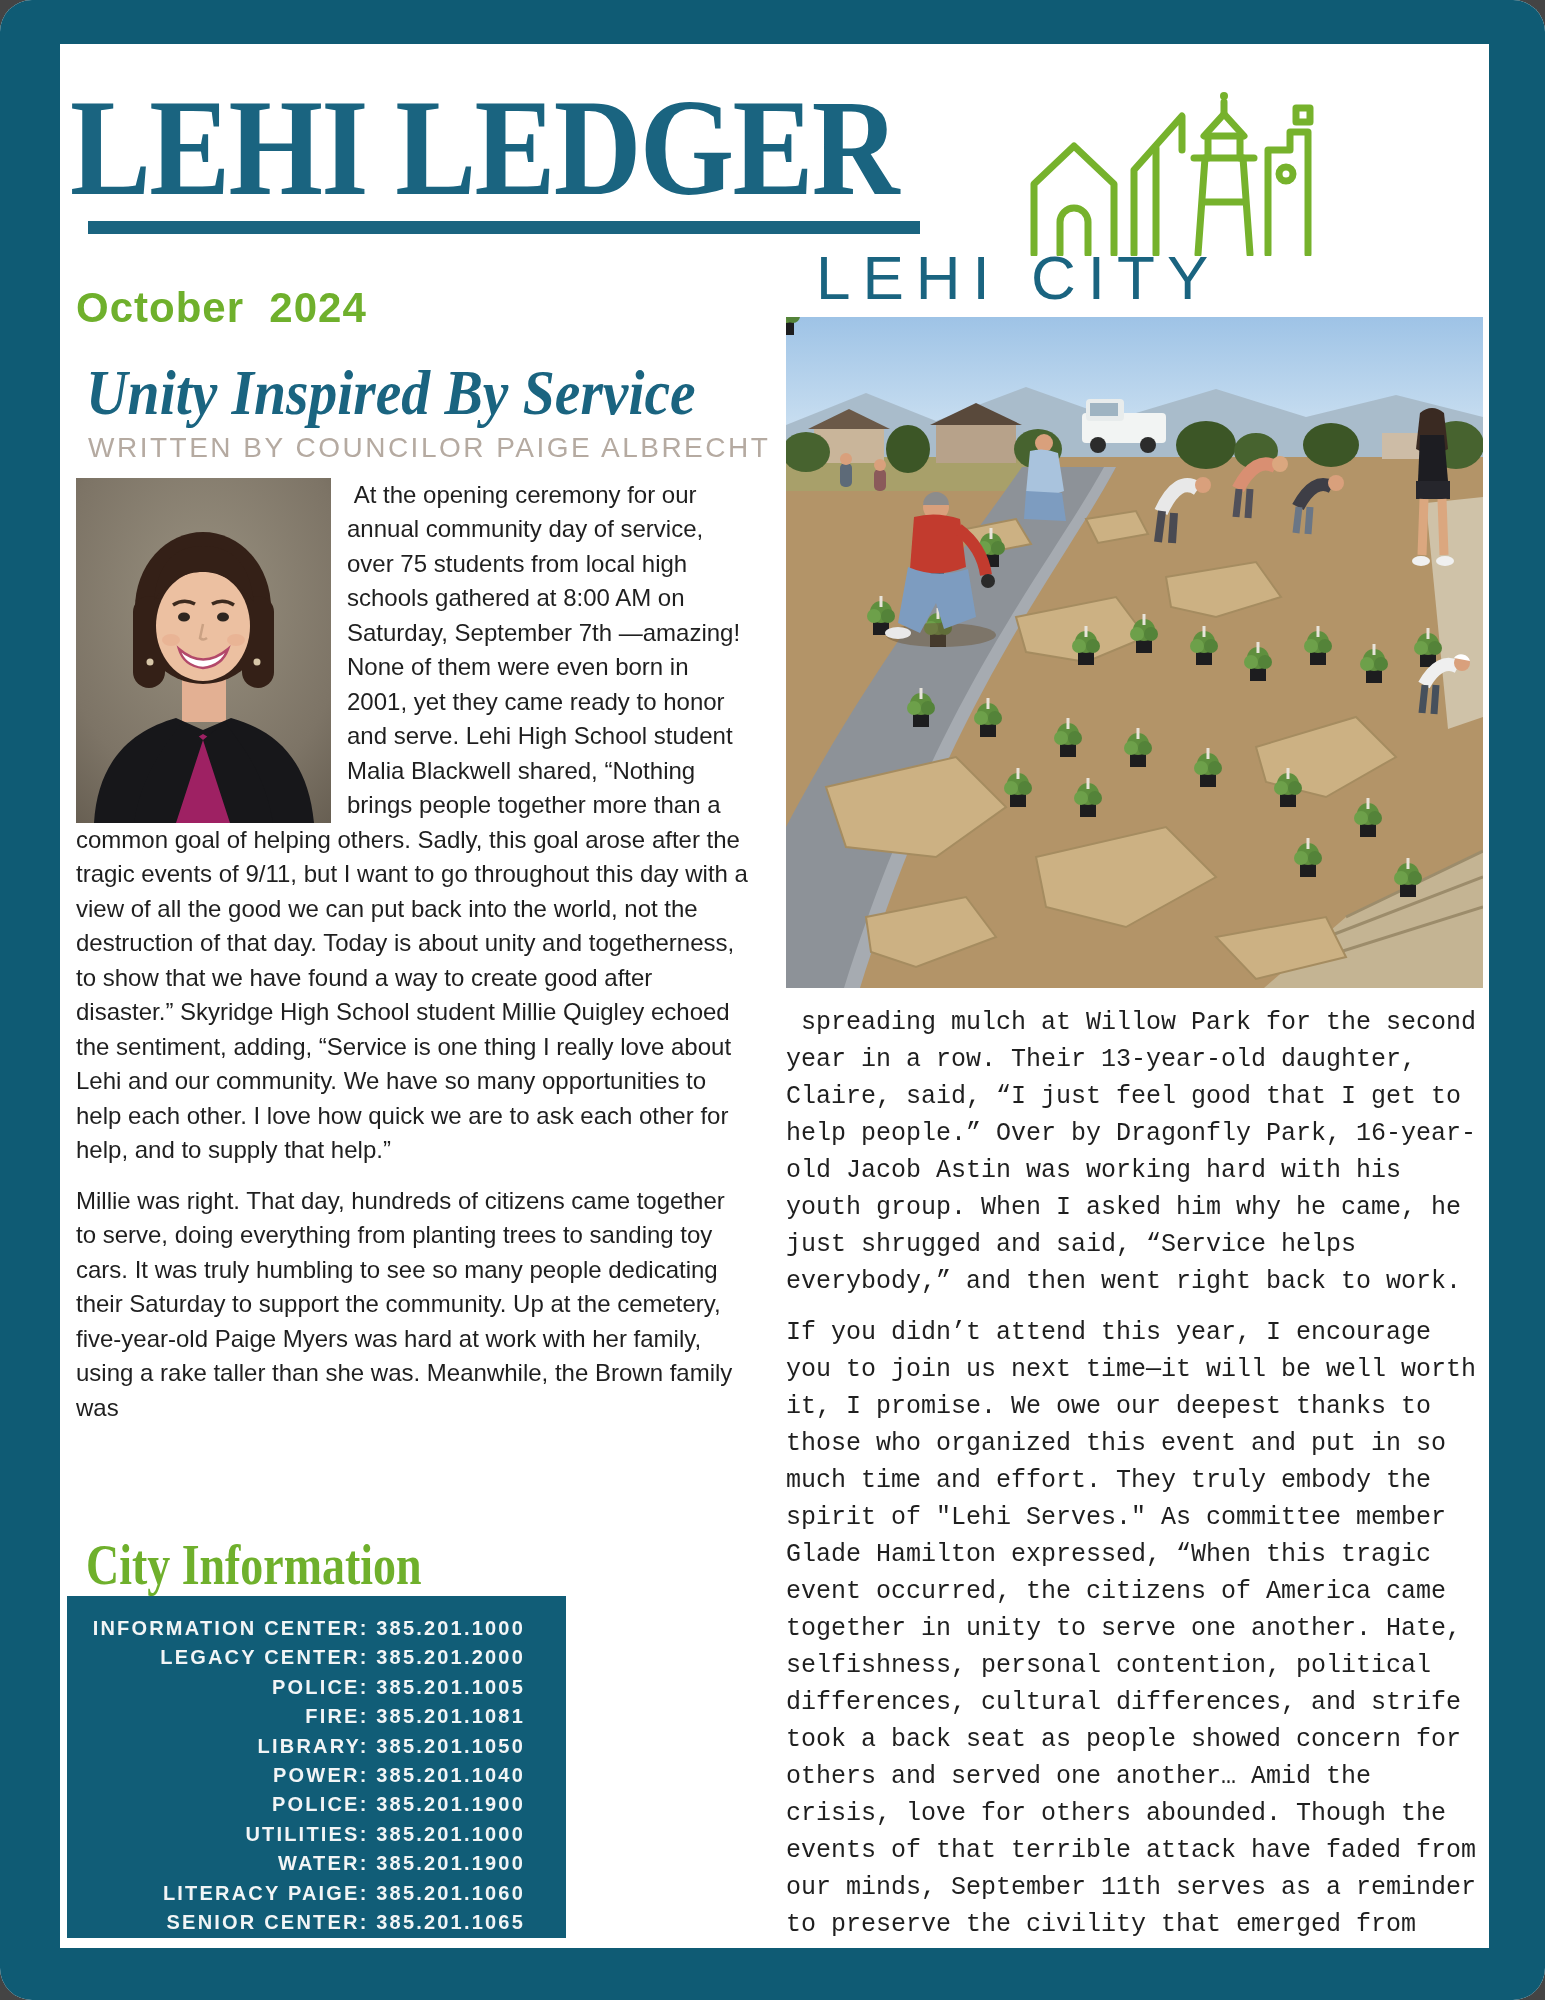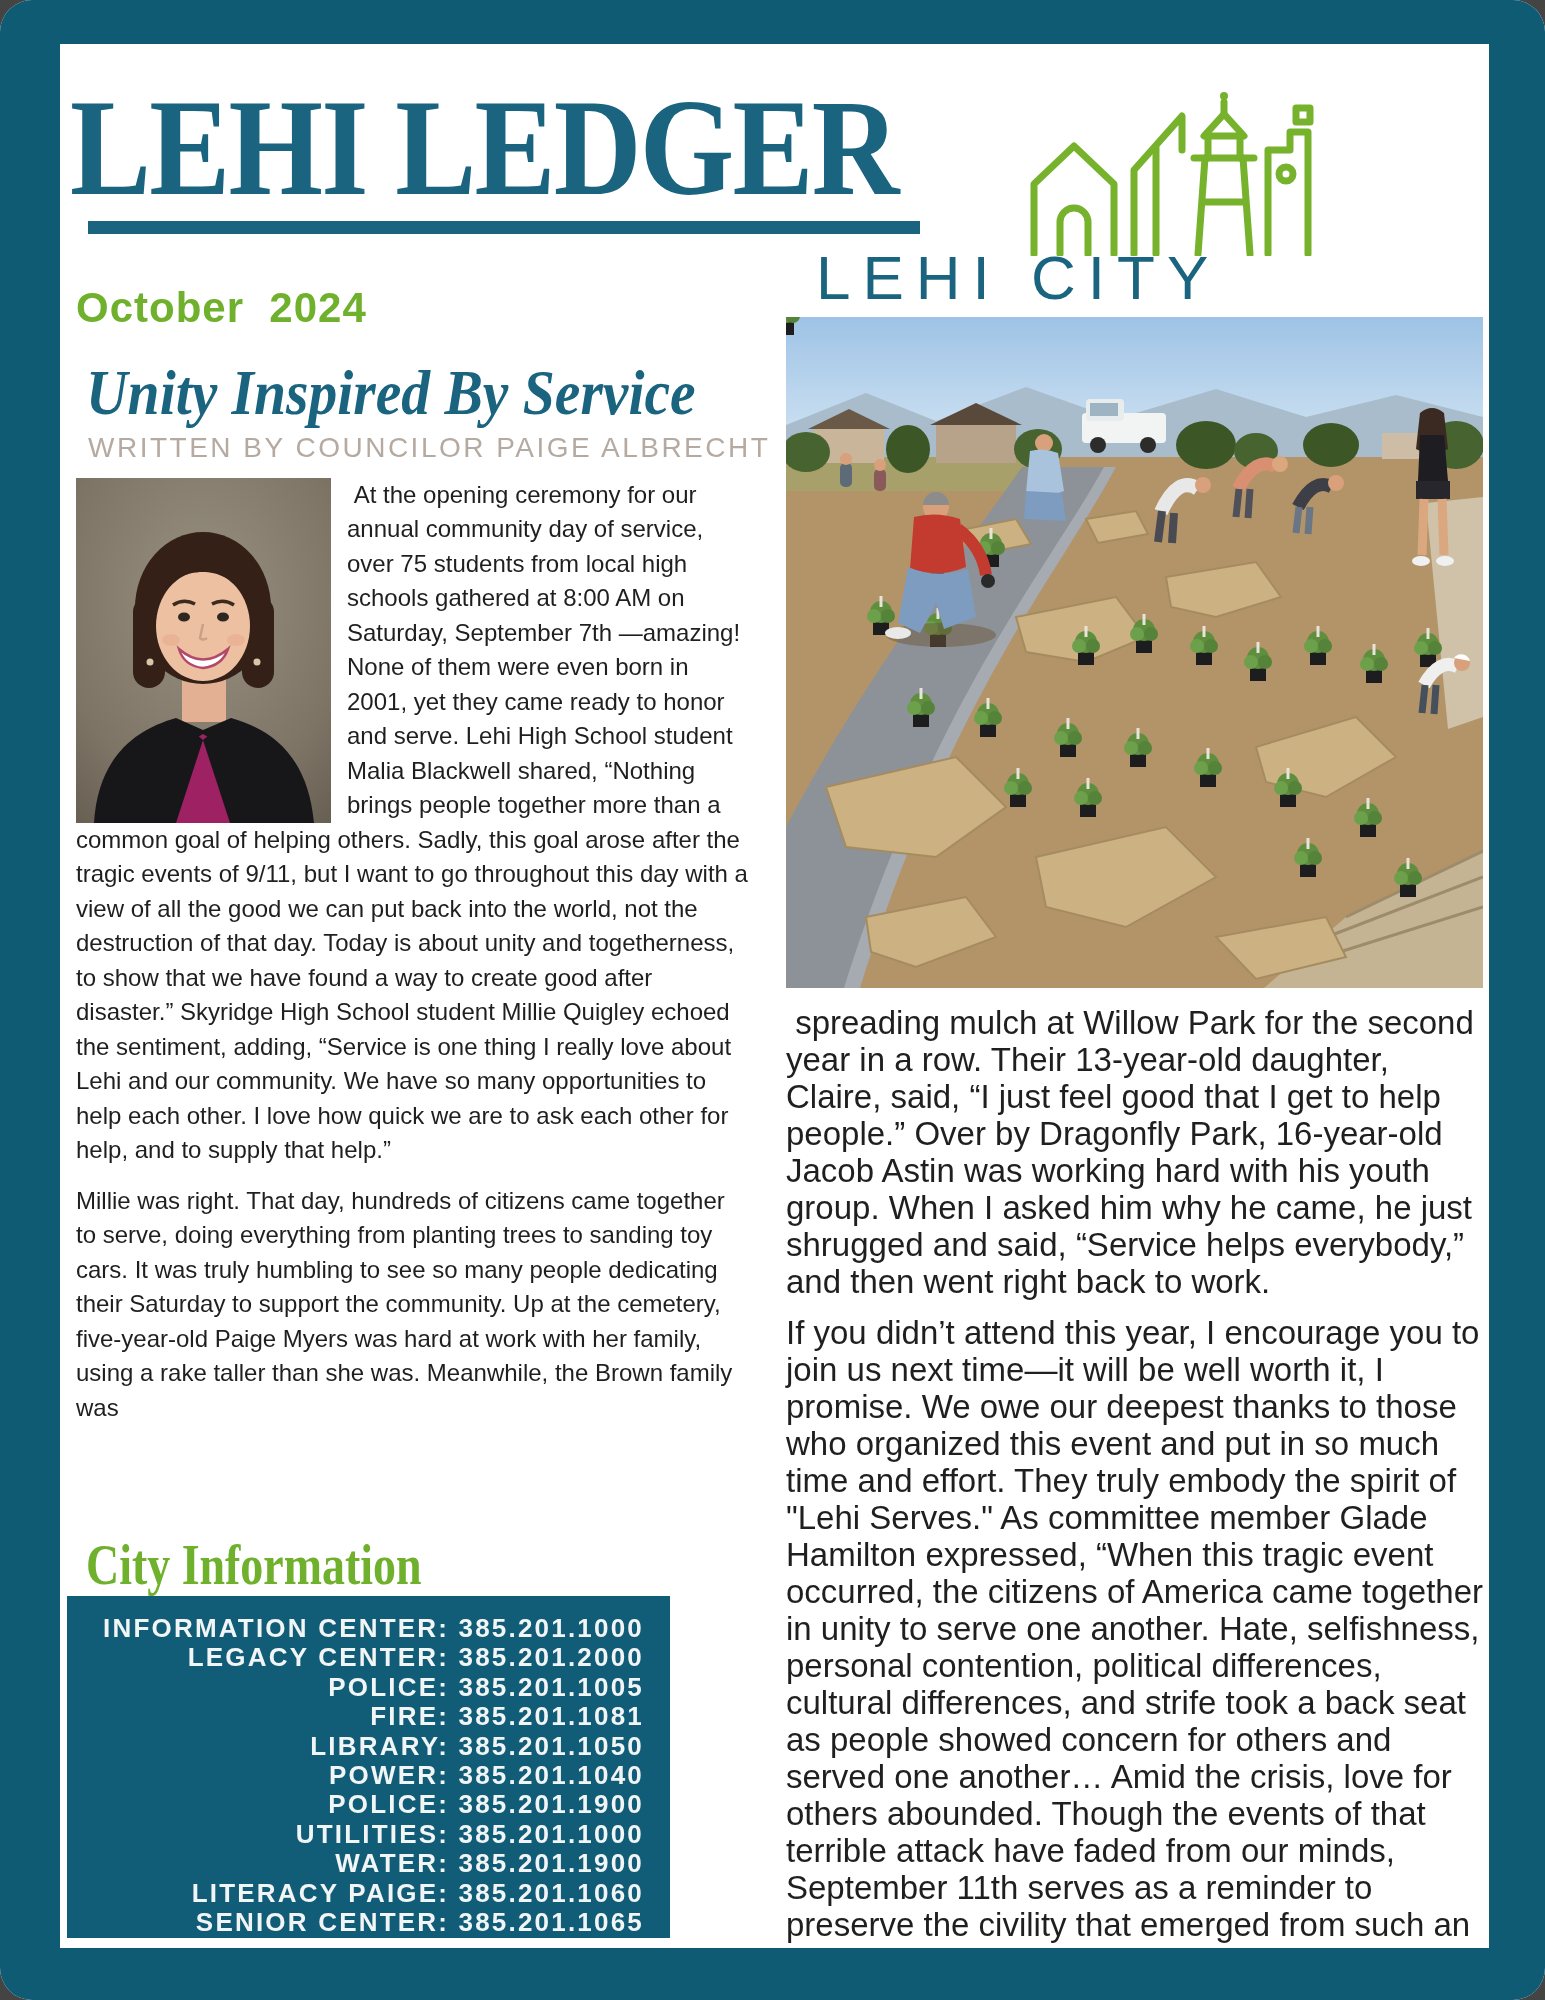--- a/index.html
+++ b/index.html
@@ -58,31 +58,31 @@
   }
   .portrait svg{display:block;}
   
   .city-heading{
     position:absolute;left:86px;top:1537px;margin:0;
     font-family:"Liberation Serif",serif;font-weight:700;font-size:56px;
     line-height:1;color:var(--accent_green,#6fb02c);white-space:nowrap;
     transform:scaleX(0.82);transform-origin:left top;
   }
   .phone-box{
-    position:absolute;left:67px;top:1596px;width:603px;height:342px;
+    position:absolute;left:67px;top:1596px;width:499px;height:342px;
     box-sizing:border-box;background:var(--phone_box_teal,#115d77);
     color:var(--phone_text,#f2f5f6);text-align:right;
-    padding:18px 26px 0 0;font-size:26px;font-weight:700;
+    padding:18px 41px 0 0;font-size:20px;font-weight:700;
     letter-spacing:2.2px;line-height:29.4px;
   }
   
   .col-right{position:absolute;left:786px;top:317px;width:697px;}
   .service-photo{width:697px;height:671px;margin:0 0 16px 0;display:block;}
   .service-photo svg{display:block;}
-  .col-right .body-text{font-size:33px;line-height:37px;margin:0 0 14px 0;}
+  .col-right .body-text{font-size:25px;line-height:37px;margin:0 0 14px 0;font-family:Liberation Mono, monospace;}
   .signature{
     margin:6px 0 0 262px;font-size:25px;color:var(--body_ink,#1f1f1f);
   }
 </style>
 </head>
 <body>
 
 <div class="page">
 
   <h1 class="masthead">LEHI LEDGER</h1>

